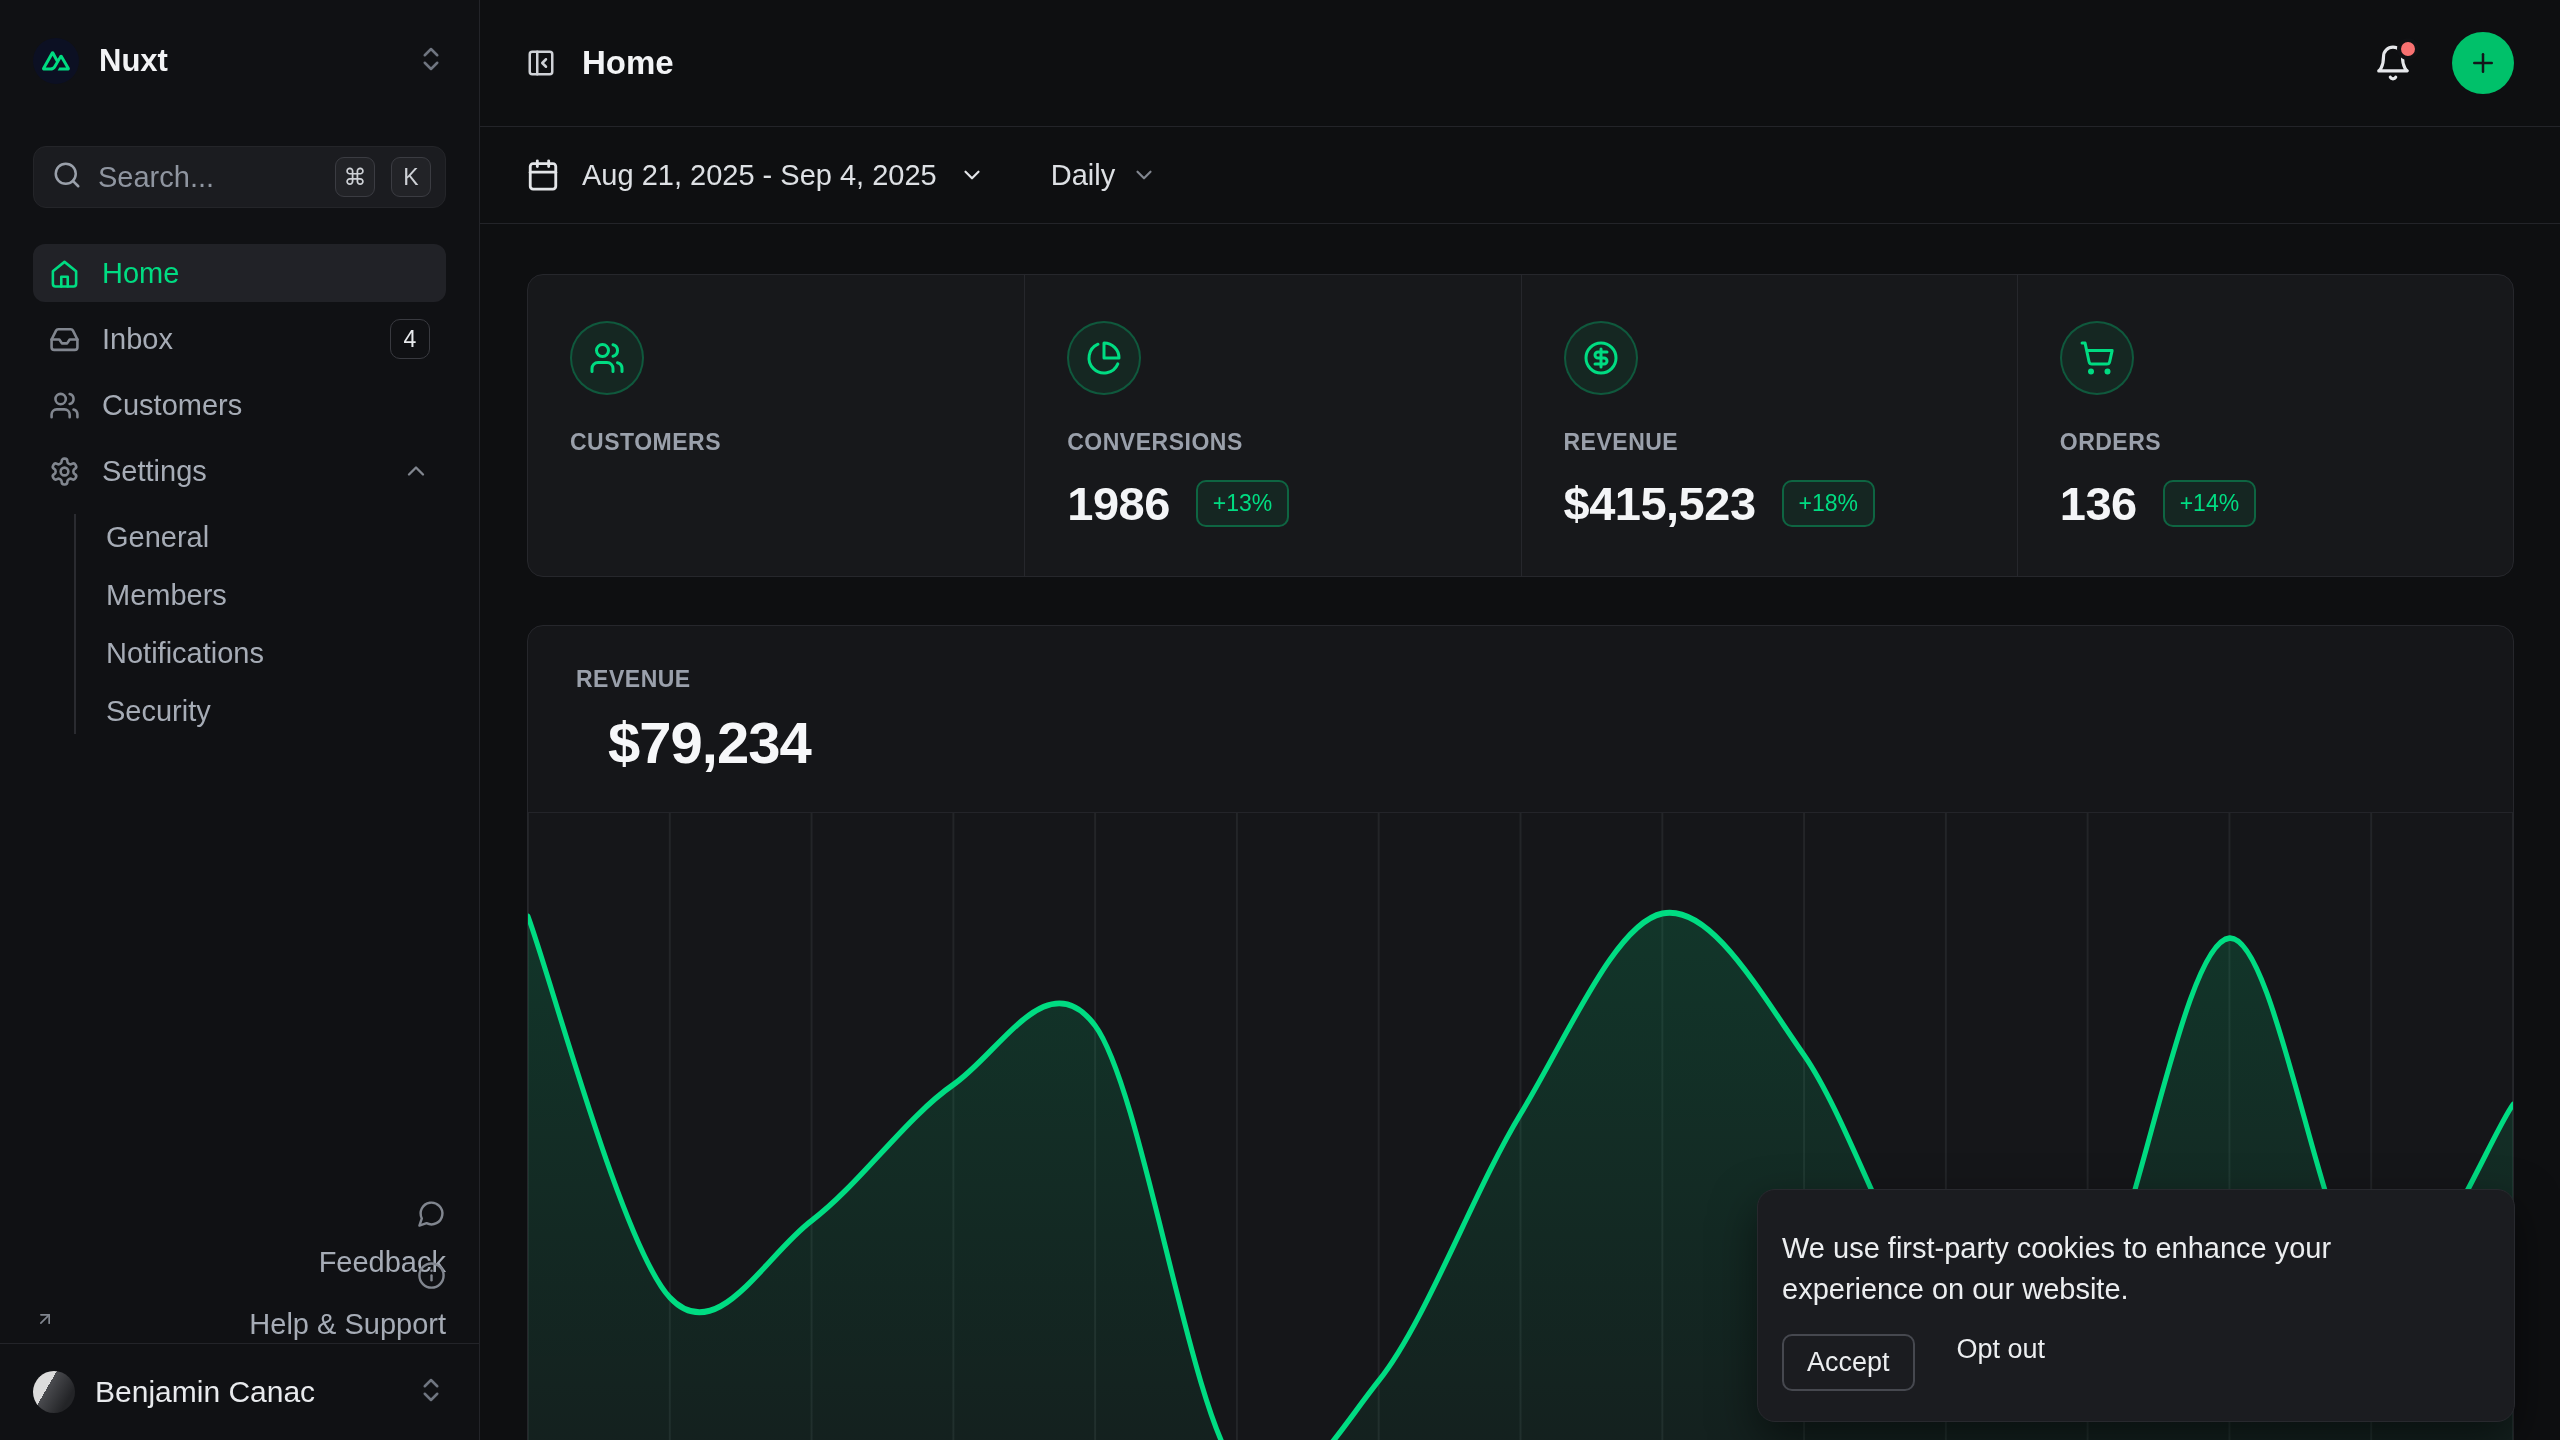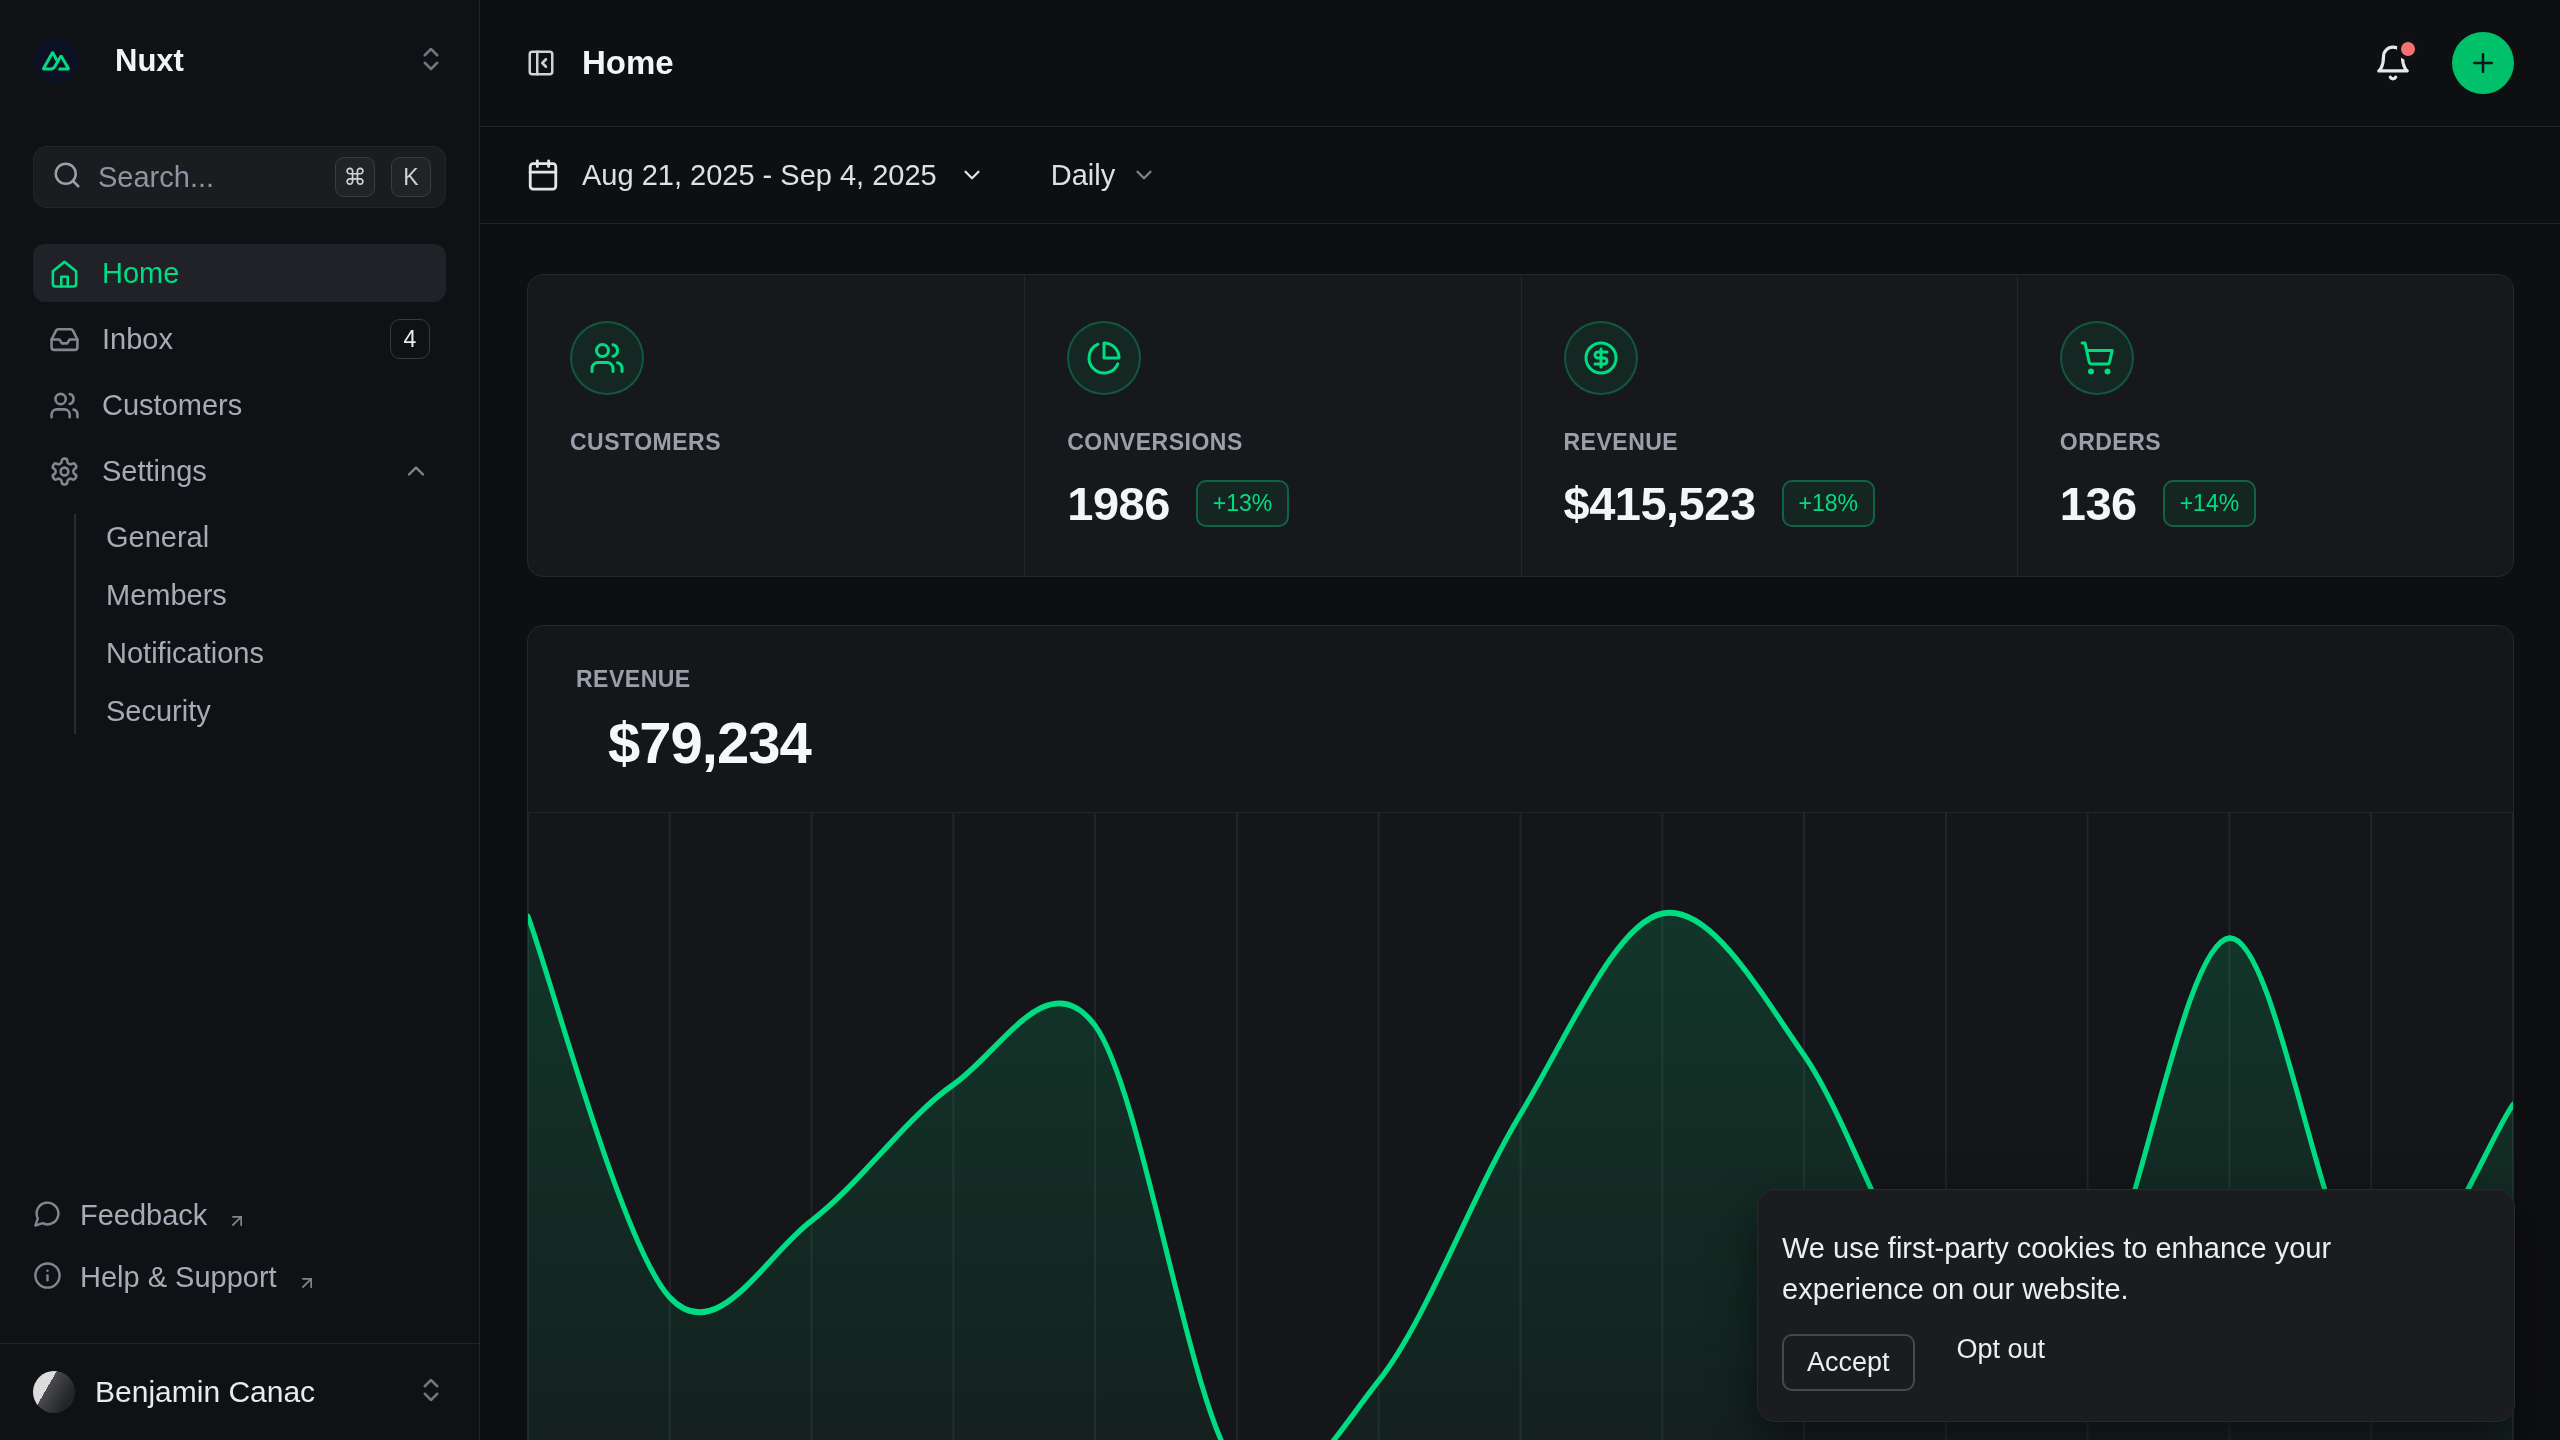--- a/index.html
+++ b/index.html
@@ -16,21 +16,21 @@
   .sidebar {
     width:480px; min-width:480px; height:100%;
     background:#101114;
     border-right:1px solid #232429;
     display:flex; flex-direction:column;
     padding:0 33px;
   }
   .ws-row { margin-top:30px; height:62px; display:flex; align-items:center; gap:20px; cursor:pointer; }
   .ws-logo { width:46px; height:46px; border-radius:50%; background:#0c1023; display:flex; align-items:center; justify-content:center; flex:none; }
   .ws-logo svg { width:28px; height:28px; }
-  .ws-name { font-size:31px; font-weight:600; color:#f2f3f5;margin-left:16px; }
+  .ws-name { font-size:31px; font-weight:600; color:#f2f3f5; }
   .ws-caret { margin-left:auto; color:#6f7580; }
 
   .search-box {
     margin-top:54px; height:62px;
     background:#1b1c20; border:1px solid #242529; border-radius:13px;
     display:flex; align-items:center; padding:0 14px 0 18px; gap:16px;
   }
   .search-box .ic { color:#9aa0aa; }
   .search-input {
     flex:1; background:transparent; border:none; outline:none;
@@ -57,21 +57,21 @@
     border:1px solid #393a40; border-radius:10px;
     color:#e8eaed; font-size:23px;
     display:flex; align-items:center; justify-content:center;
   }
   .nav-trail { margin-left:auto; color:#8archive1868f; color:#81868f; }
   .subnav { position:relative; padding-left:73px; display:flex; flex-direction:column; }
   .subnav:before { content:""; position:absolute; left:41px; top:6px; bottom:6px; width:2px; background:#2a2b30; }
   .subnav-item { height:58px; display:flex; align-items:center; font-size:29px; font-weight:500; color:#a6acb6; cursor:pointer; border-radius:10px; }
 
   .sidebar-bottom { margin-top:auto; display:flex; flex-direction:column; padding-bottom:6px; }
-  .foot-item { height:62px; display:flex; align-items:flex-start; gap:18px; font-size:29px; color:#a6acb6; cursor:pointer; }
+  .foot-item { height:62px; display:flex; align-items:flex-end; gap:18px; font-size:29px; color:#a6acb6; cursor:pointer;flex-direction:column; }
   .foot-item .ic { color:#81868f; }
   .ext-arrow { width:22px; height:22px; color:#81868f; align-self:flex-start; margin-top:12px; margin-left:2px; }
 
   .user-wrap { border-top:1px solid #232429; margin:14px -33px 0; padding:0 33px; }
   .user-row { height:96px; display:flex; align-items:center; gap:20px; cursor:pointer; }
   .avatar {
     width:42px; height:42px; border-radius:50%; flex:none;
     background:linear-gradient(120deg,#dcdcdc 36%,#4a4b4f 36%,#232427 78%);
   }
   .user-name { font-size:30px; font-weight:500; color:#e8eaed; }

